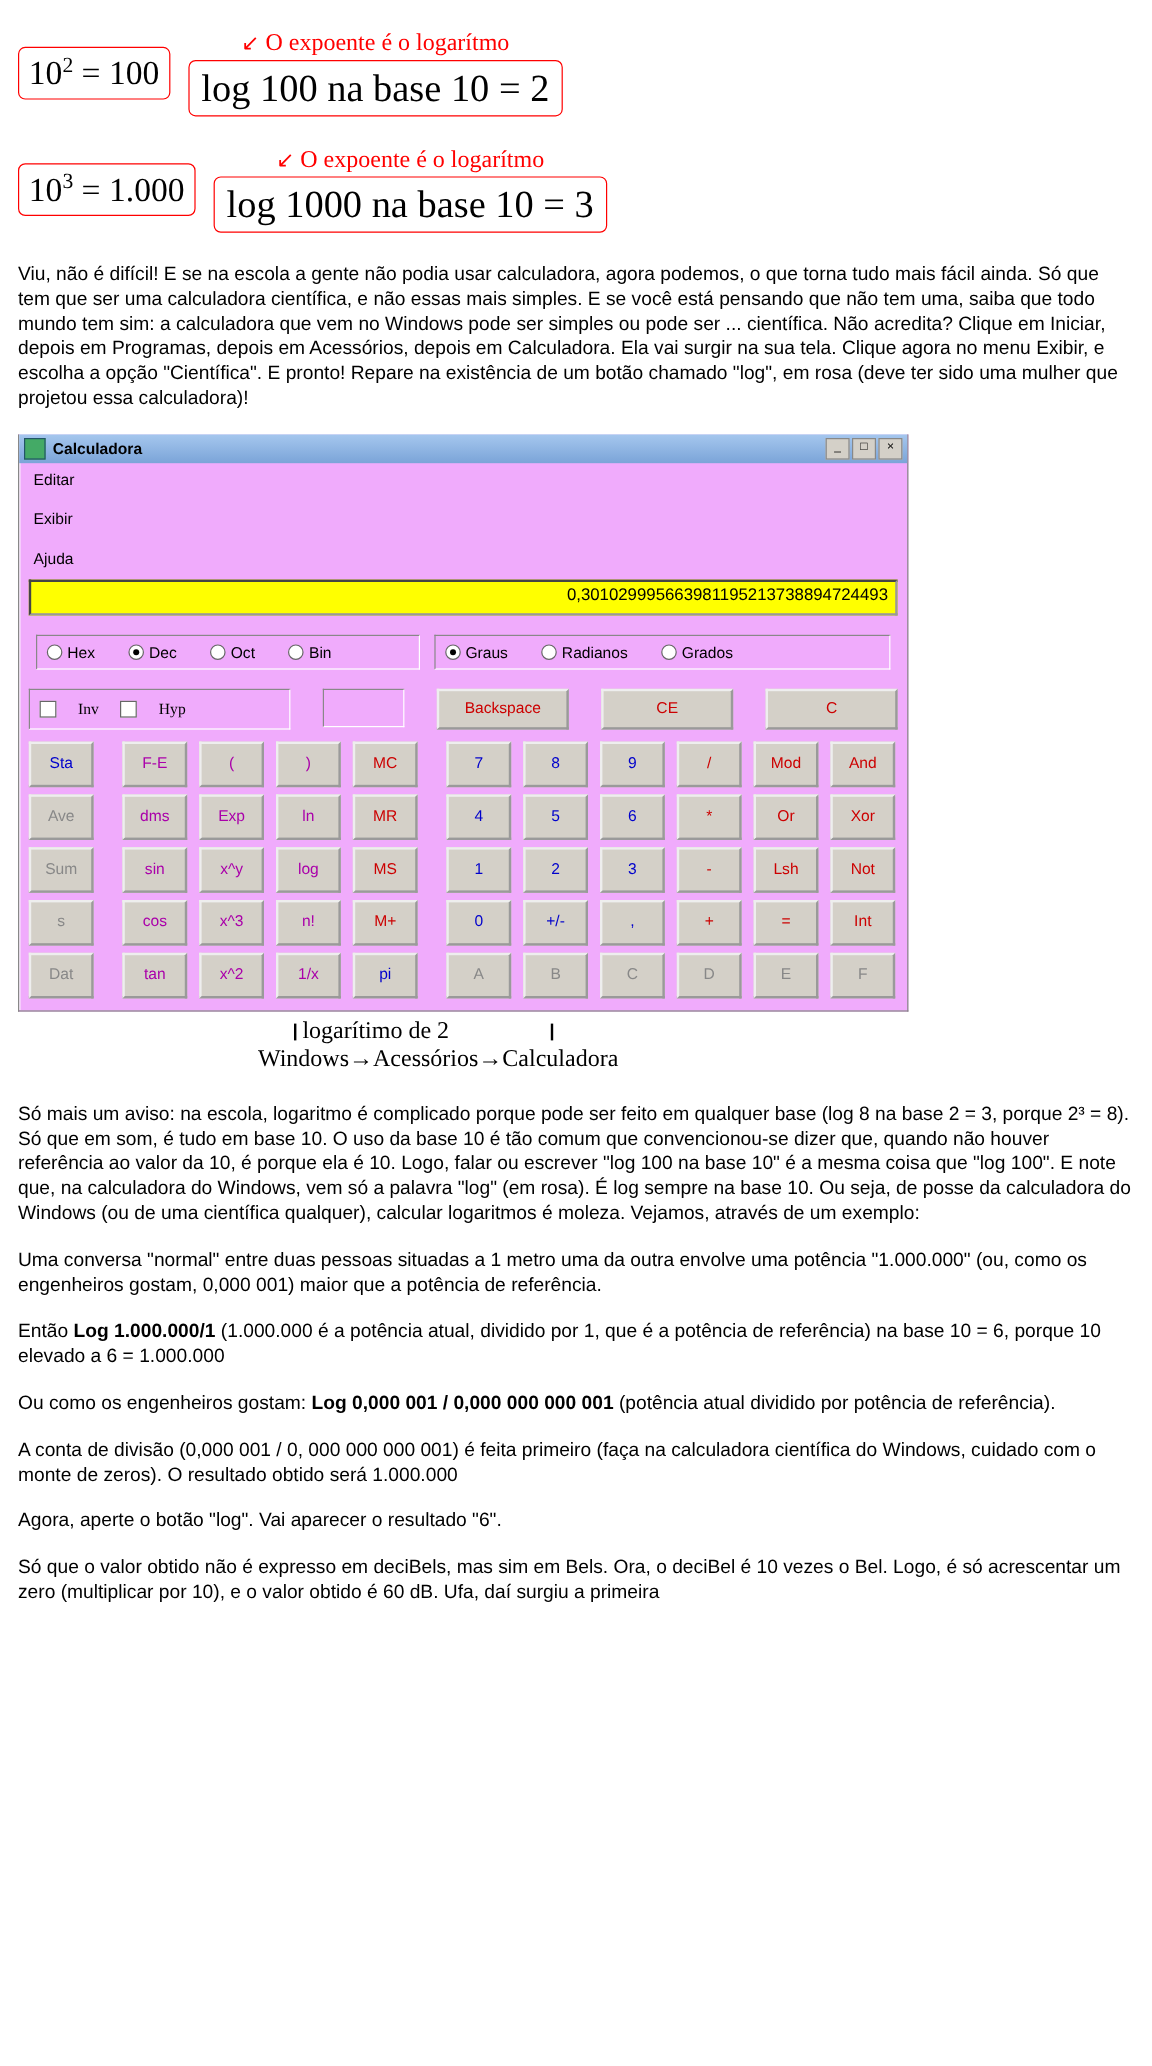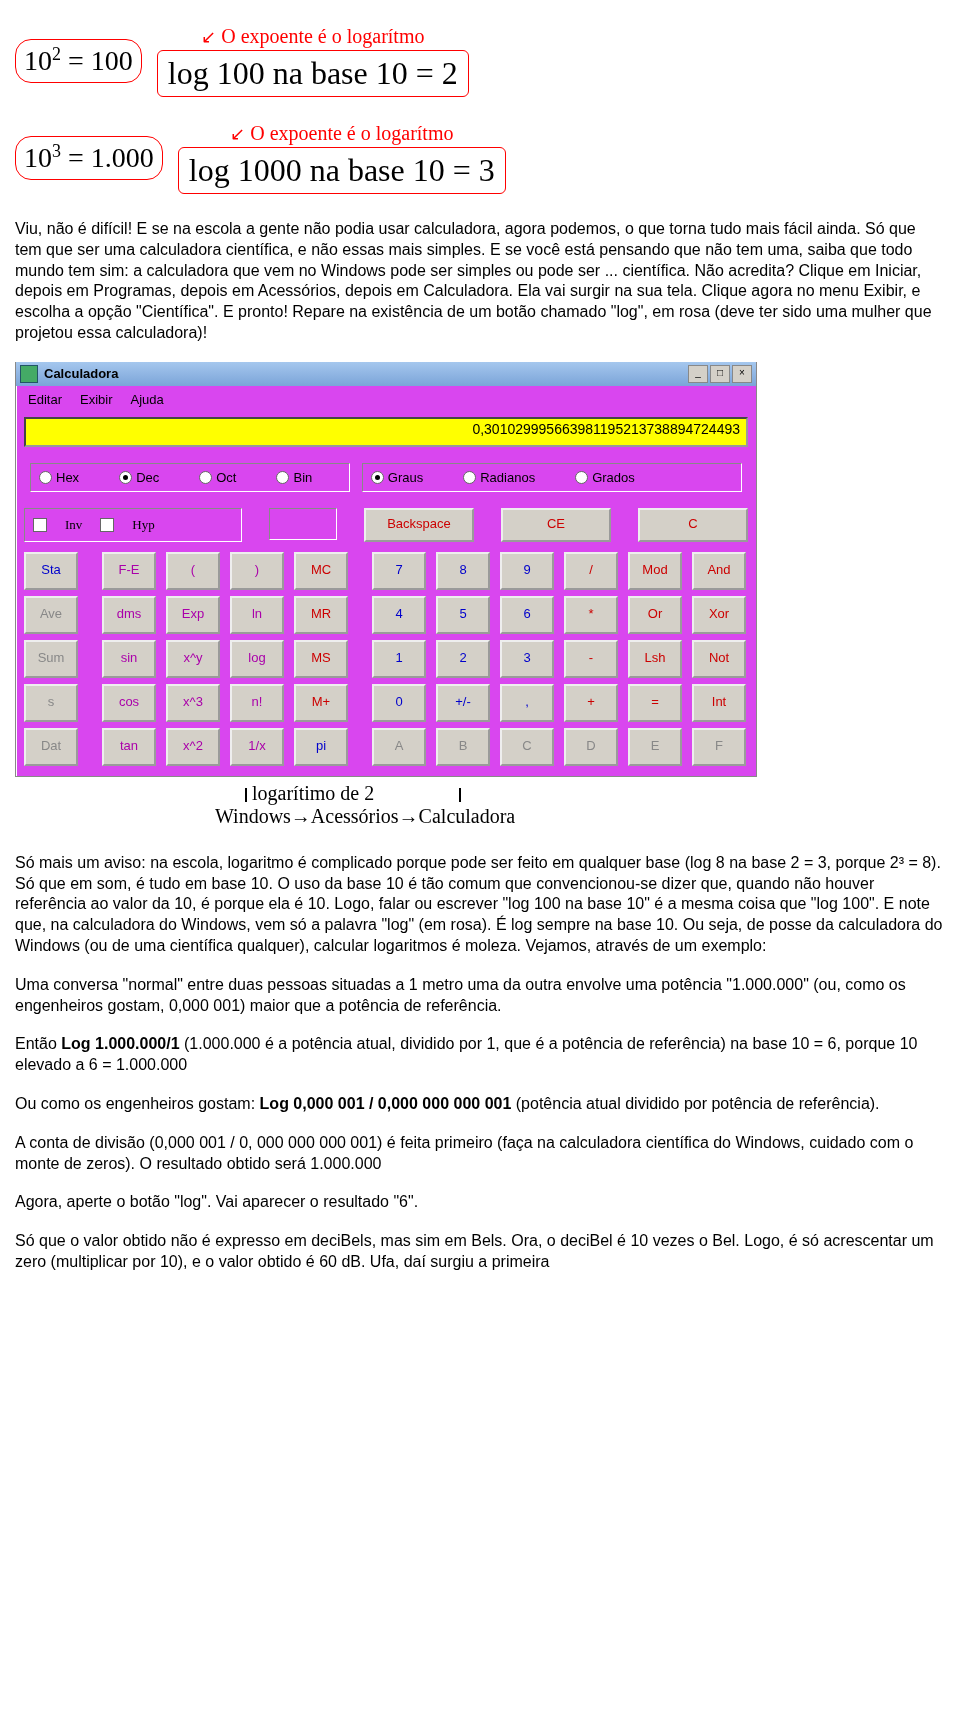--- a/index.html
+++ b/index.html
@@ -1,37 +1,37 @@
 <!DOCTYPE html>
 <html><head>
 <meta charset="utf-8">
 <style>
   body { margin:0; padding:15px; font-family: Arial, Helvetica, sans-serif; font-size:16px; background:#fff; color:#000; width:930px; }
   p { margin:0 0 18px 0; line-height:1.3; }
   .diagram-area { margin:10px 0 25px 0; }
   .dia-row { display:flex; align-items:center; gap:15px; margin-bottom:25px; }
-  .exp-box { border:1.5px solid red; border-radius:16px; padding:4px 8px; font-family:"Times New Roman",serif; font-size:28px; position:relative; }
+  .exp-box { border:1.5px solid red; border-radius:6px; padding:4px 8px; font-family:"Times New Roman",serif; font-size:28px; position:relative; }
   .exp-sup { font-size:18px; vertical-align:super; }
   .log-box { border:1.5px solid red; border-radius:6px; padding:4px 10px; font-family:"Times New Roman",serif; font-size:32px; }
   .anno { color:red; font-family:"Times New Roman",serif; font-size:20px; }
   .arrow { color:red; font-size:18px; }
   .dia-stack { display:flex; flex-direction:column; gap:2px;text-align:center; }
 
   
-  .calc-outer { border:1px solid #888; border-top:none; width:740px; display:inline-block; background:#d946ef; box-shadow:1px 1px 0 #fff inset; margin-bottom:5px;}
+  .calc-outer { border:1px solid #888; border-top:none; width:740px; display:inline-block; background:#f0abfc; box-shadow:1px 1px 0 #fff inset; margin-bottom:5px;}
   .titlebar { background:linear-gradient(#a5c7ee,#7ba4d8); height:24px; display:flex; align-items:center; padding:0 4px; font-family:Tahoma,sans-serif; font-size:13px; color:#000;}
   .titlebar .ticon { width:16px; height:16px; background:#4a6; margin-right:6px; border:1px solid #256;}
   .titlebar .ttext { flex:1; font-weight:bold;}
   .winbtns { display:flex; gap:2px;}
   .winbtn { width:18px; height:16px; background:#d4d0c8; border:1px solid #888; font-size:10px; text-align:center; line-height:14px; font-family:Arial;}
-  .menubar { display:flex; gap:18px; padding:6px 12px; font-family:Tahoma,sans-serif; font-size:13px;}
+  .menubar { display:flex; gap:18px; padding:6px 12px; font-family:Tahoma,sans-serif; font-size:13px;flex-direction:column;}
   .menubar span { }
   .disp { margin:4px 8px 10px 8px; background:#ff0; border:2px inset #999; height:22px; text-align:right; padding:2px 6px; font-family:Tahoma,sans-serif; font-size:14px;}
   .panel { margin:0 8px; padding:6px 6px; }
-  .grp { border:1px solid #fff; border-top-color:#888; border-left-color:#888; padding:6px 8px; display:flex; gap:40px; align-items:center; font-family:"MS Sans Serif",Tahoma,sans-serif; font-size:13px;}
+  .grp { border:1px solid #fff; border-top-color:#888; border-left-color:#888; padding:6px 8px; display:flex; gap:28px; align-items:center; font-family:"MS Sans Serif",Tahoma,sans-serif; font-size:13px;}
   .grp-row { display:flex; gap:12px; margin-bottom:10px;}
   .grp1 { flex:1;}
   .grp2 { flex:1.2;}
   .radio { display:flex; align-items:center; gap:4px;}
   .rbullet { width:11px; height:11px; border-radius:50%; border:1px solid #666; background:#fff; display:inline-flex; align-items:center; justify-content:center;}
   .rbullet.sel::after{content:""; width:5px; height:5px; background:#000; border-radius:50%;}
   .cbox-row { display:flex; gap:18px; align-items:center; padding:6px 8px; border:1px solid #fff; border-top-color:#888; border-left-color:#888;}
   .cbox { width:12px; height:12px; border:1px solid #666; background:#fff;}
   .row2 { display:flex; gap:27px; margin:0 8px 10px 8px;}
   .spacerbox { width:66px; height:30px; border:1px solid #fff; border-top-color:#888; border-left-color:#888;}

